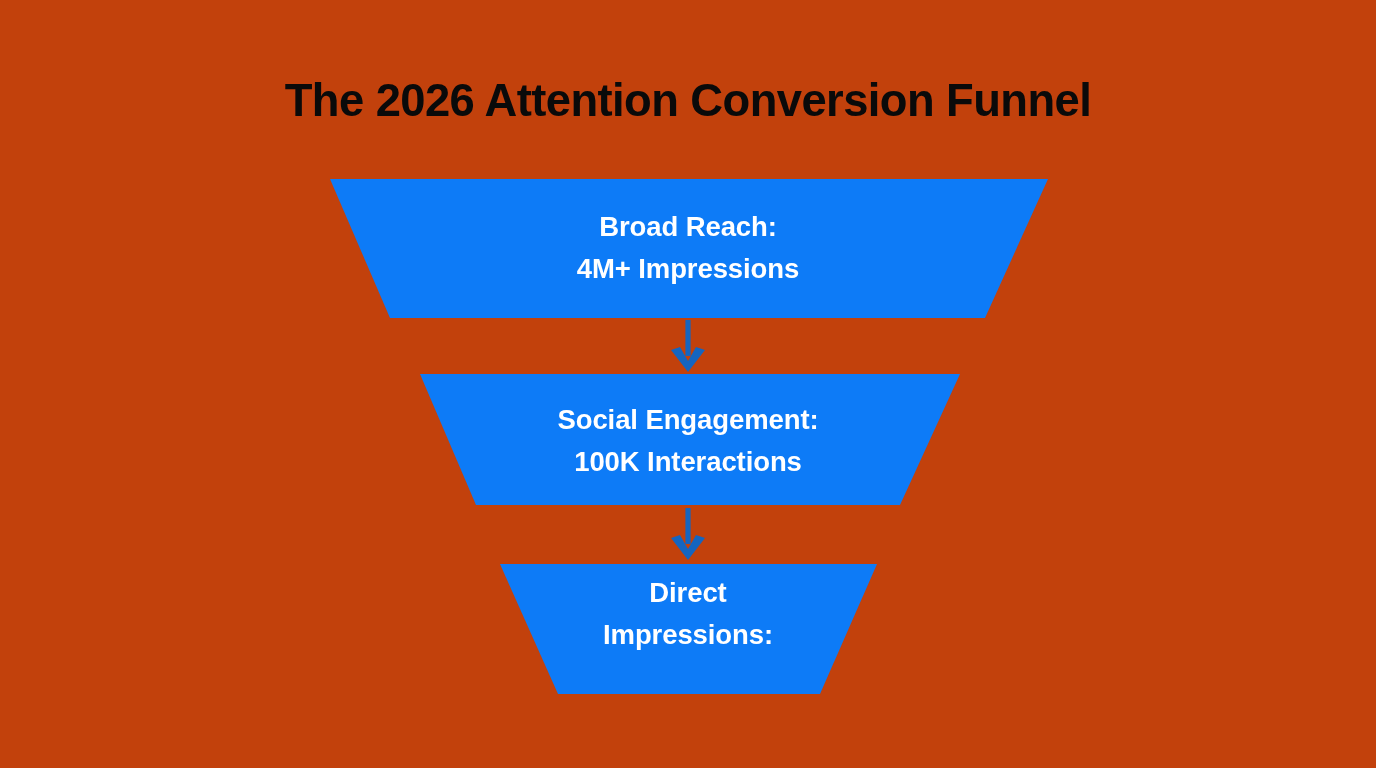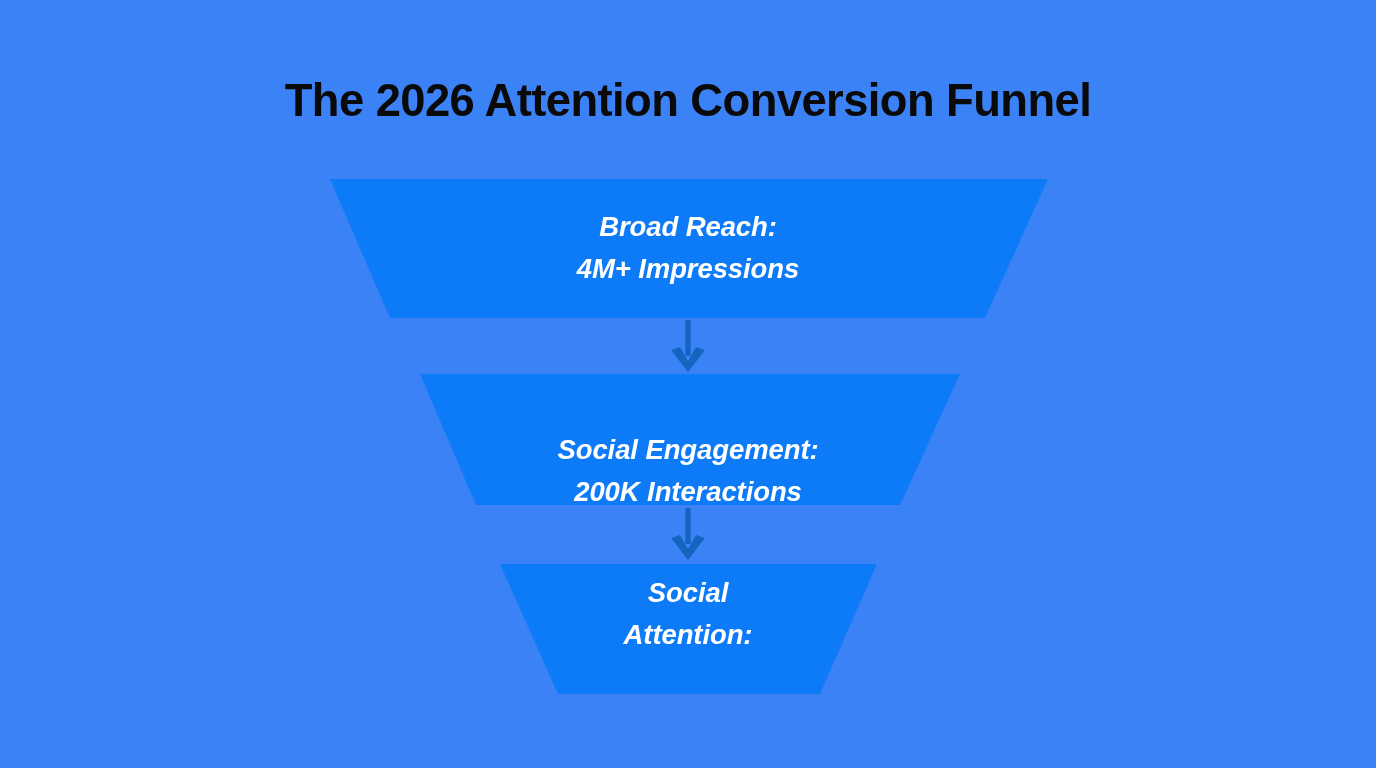--- a/index.html
+++ b/index.html
@@ -53,30 +53,30 @@
     left: 0;
     text-align: center;
     color: #ffffff;
     font-weight: 700;
     font-size: 27.5px;
     line-height: 42px;
     letter-spacing: -0.1px;
     white-space: nowrap;
     pointer-events: none;
   }
-  .stage-label .tline { display: block; font-style: italic; }
+  .stage-label .tline { display: block; }
 
   #stage-label-0 { top: 206px; }
   #stage-label-1 { top: 399px; }
   #stage-label-2 { top: 572px; }
 </style>
 </head>
 <body style="background: rgb(254, 254, 254);">
 
-<div id="canvas" style="background: #3b82f6;">
+<div id="canvas" style="background: #c2410c;">
 
   <div id="title" style="color: rgb(10, 10, 10);">The 2026 Attention Conversion Funnel</div>
 
   <svg id="funnel-svg" viewBox="0 0 1376 768">
 
     <polygon id="stage-shape-0" points="330,179 1048,179 985,318 390,318" fill="#0d7bf7"></polygon>
 
     <polygon id="stage-shape-1" points="420,374 960,374 900,505 476,505" fill="#0d7bf7"></polygon>
 
     <polygon id="stage-shape-2" points="500,564 877,564 820,694 558,694" fill="#0d7bf7"></polygon>
@@ -89,23 +89,23 @@
         <rect x="685.4" y="508" width="5.2" height="36" fill="#1565c0"></rect>
         <polygon points="671,538 680,535 688,549 696,535 705,538 688,560" fill="#1565c0"></polygon>
       </g>
   </svg>
 
   <div class="stage-label" id="stage-label-0" style="color: rgb(255, 255, 255);">
     <span class="tline">Broad Reach:</span>
     <span class="tline">4M+ Impressions</span>
   </div>
 
-  <div class="stage-label" id="stage-label-1" style="color: rgb(255, 255, 255); margin-top: 30px;">
+  <div class="stage-label" id="stage-label-1" style="color: rgb(255, 255, 255);">
     <span class="tline">Social Engagement:</span>
-    <span class="tline">200K Interactions</span>
+    <span class="tline">100K Interactions</span>
   </div>
 
   <div class="stage-label" id="stage-label-2" style="color: rgb(255, 255, 255);">
-    <span class="tline">Social</span>
-    <span class="tline">Attention:</span>
+    <span class="tline">Direct</span>
+    <span class="tline">Impressions:</span>
   </div>
 
 </div>
 
 </body></html>

